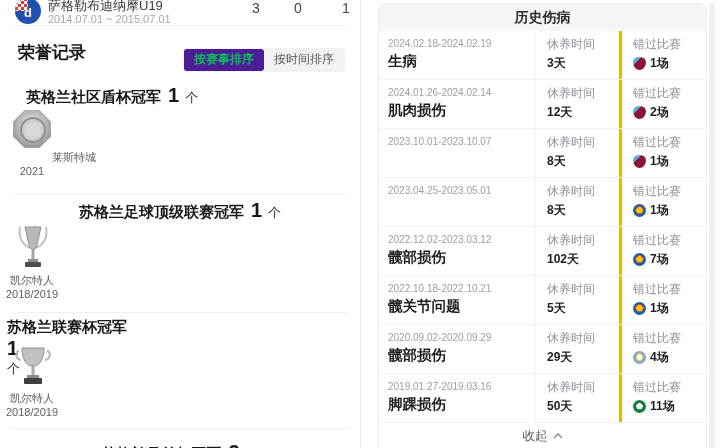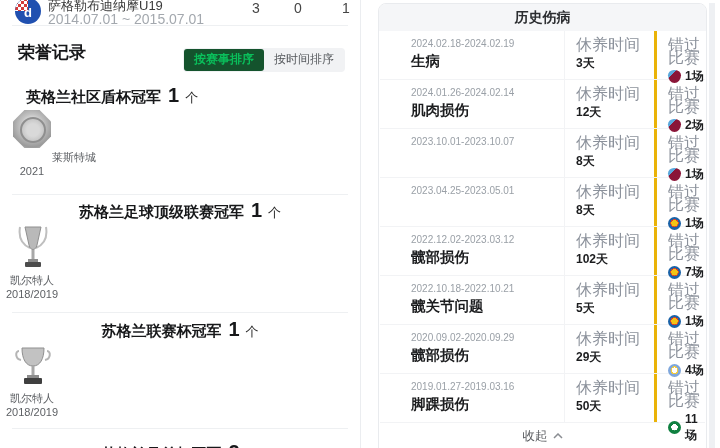--- a/index.html
+++ b/index.html
@@ -10,58 +10,58 @@
   }
   
   .left-card{position:absolute;top:0;left:0;width:360px;height:448px;background:#fff;border-right:1px solid #ebedf0;}
   .club-row{position:absolute;top:0;left:0;right:0;height:26px;}
   .club-logo{position:absolute;top:-2px;left:15px;width:26px;height:26px;border-radius:50%;background:#2050b0;overflow:hidden;}
   .club-logo .checker{position:absolute;top:0;left:0;width:13px;height:13px;border-top-left-radius:13px;
     background:repeating-conic-gradient(#d63a3a 0% 25%, #ffffff 0% 50%) 0 0/6px 6px;}
   .club-logo .dletter{position:absolute;inset:0;display:flex;align-items:center;justify-content:center;
     color:#fff;font-weight:bold;font-size:13px;line-height:1;padding-top:2px;}
   .club-name{position:absolute;left:48px;top:-2px;font-size:13px;color:#3a3a3a;line-height:15px;}
-  .club-period{position:absolute;left:48px;top:13px;font-size:14px;color:#a3a8ae;line-height:13px;}
+  .club-period{position:absolute;left:48px;top:13px;font-size:11px;color:#a3a8ae;line-height:13px;}
   .stat-cell{position:absolute;top:0;width:30px;text-align:center;font-size:14px;color:#454545;line-height:16px;}
   .stat-0{left:241px;} .stat-1{left:283px;} .stat-2{left:331px;}
   .divider{position:absolute;left:12px;right:12px;height:1px;background:#eef0f2;}
   .d1{top:25px;} .d2{top:194px;} .d3{top:312px;} .d4{top:428px;}
   .honors-title{position:absolute;left:18px;top:42px;font-size:17px;font-weight:bold;color:#17181a;line-height:22px;}
   .sort-tabs{position:absolute;right:15px;top:48px;height:22px;background:#f1f2f4;border-radius:4px;display:flex;padding:1px;}
   .sort-tab{font-size:12px;line-height:20px;padding:0 10px;border-radius:3px;color:#55585c;cursor:pointer;white-space:nowrap;}
-  .sort-tab.active{background:#14532d;color:#0abf5b;font-weight:bold;}
+  .sort-tab.active{background:#4c1d95;color:#0abf5b;font-weight:bold;}
   .group-title{position:absolute;display:flex;align-items:baseline;white-space:nowrap;}
   .group-title.centered{left:0;right:0;justify-content:center;}
   .gt{font-size:15px;font-weight:bold;color:#17181a;}
   .gcount{font-size:20px;font-weight:bold;color:#17181a;margin-left:7px;}
   .gunit{font-size:13px;color:#2a2a2a;margin-left:6px;}
-  .gt1{top:84px;left:26px;} .gt2{top:199px;} .gt3{top:318px;} .gt4{top:441px;}
+  .gt1{top:84px;left:26px;} .gt2{top:199px;} .gt3{top:318px;flex-direction:column;} .gt4{top:441px;}
   .shield-octagon{position:absolute;left:13px;top:110px;width:38px;height:38px;
     clip-path:polygon(30% 0,70% 0,100% 30%,100% 70%,70% 100%,30% 100%,0 70%,0 30%);
     background:radial-gradient(circle at 50% 42%,#e3e3e3 0 22%,#c2c2c2 40%,#9a9a9a 72%,#cfcfcf 100%);}
   .shield-inner{position:absolute;left:7px;top:7px;width:22px;height:22px;border-radius:50%;
     border:2px solid #8f8f8f;background:radial-gradient(circle,#d9d9d9 0 40%,#b5b5b5 100%);}
   .trophy{position:absolute;}
   .trophy-2{left:17px;top:225px;} .trophy-3{left:15px;top:345px;}
   .honor-club{position:absolute;left:1px;width:62px;text-align:center;font-size:11px;color:#5c5f63;line-height:13px;}
   .hc1{top:151px;padding-left:42px;} .hs1{top:165px;}
   .hc2{top:274px;} .hs2{top:288px;}
   .hc3{top:392px;} .hs3{top:406px;}
   
   .injury-card{position:absolute;left:378px;top:3px;width:329px;height:470px;box-sizing:border-box;
     background:#fff;border:1px solid #e9ebee;border-radius:8px;overflow:hidden;}
   .injury-header{height:27px;background:#f5f6f8;display:flex;align-items:center;justify-content:center;
     font-size:14px;font-weight:bold;color:#2b2d30;}
-  .irow{display:flex;height:49px;box-sizing:border-box;border-bottom:1px solid #f2f3f5;margin:0 1px;padding-left:31px;gap:6px;}
+  .irow{display:flex;height:49px;box-sizing:border-box;border-bottom:1px solid #f2f3f5;margin:0 1px;padding-left:8px;}
   .ic1{width:147px;}
   .ic2{width:84px;box-sizing:border-box;border-left:1px solid #f2f3f5;padding-left:11px;}
   .ic3{flex:1;box-sizing:border-box;border-left:3px solid #eab308;padding-left:11px;}
   .idates{margin-top:7px;font-size:10px;color:#9aa0a7;line-height:12px;}
   .iname{margin-top:3px;font-size:14.5px;font-weight:bold;color:#1c1d1f;line-height:17px;}
-  .ilabel{margin-top:7px;font-size:16px;color:#8b919b;line-height:13px;}
+  .ilabel{margin-top:7px;font-size:12px;color:#8b919b;line-height:13px;}
   .ival{margin-top:4px;font-size:12px;font-weight:bold;color:#1c1d1f;line-height:16px;display:flex;align-items:center;}
   .badge{display:inline-block;width:13px;height:13px;border-radius:50%;margin-right:4px;flex:0 0 auto;}
   .badge-trabzonspor{border-radius:45% 45% 50% 50%/40% 40% 60% 60%;
     background:linear-gradient(135deg,#5ba8dc 0 32%,#8a1538 33% 100%);}
   .badge-getafe{background:radial-gradient(circle at 50% 48%,#f3c515 0 34%,#d8432a 35% 44%,#1a62a7 45% 100%);}
   .badge-leicester{background:radial-gradient(circle at 50% 48%,#ffffff 0 30%,#f0c93f 31% 42%,#7fa7dc 43% 100%);}
   .badge-celtic{background:radial-gradient(circle at 50% 48%,#ffffff 0 34%,#0f8040 35% 100%);}
   .collapse-bar{height:26px;display:flex;align-items:center;justify-content:center;gap:5px;
     font-size:12.5px;color:#5a5c60;cursor:pointer;}
   .next-card-strip{position:absolute;left:709px;top:3px;width:6px;height:445px;background:#eef0f3;}

